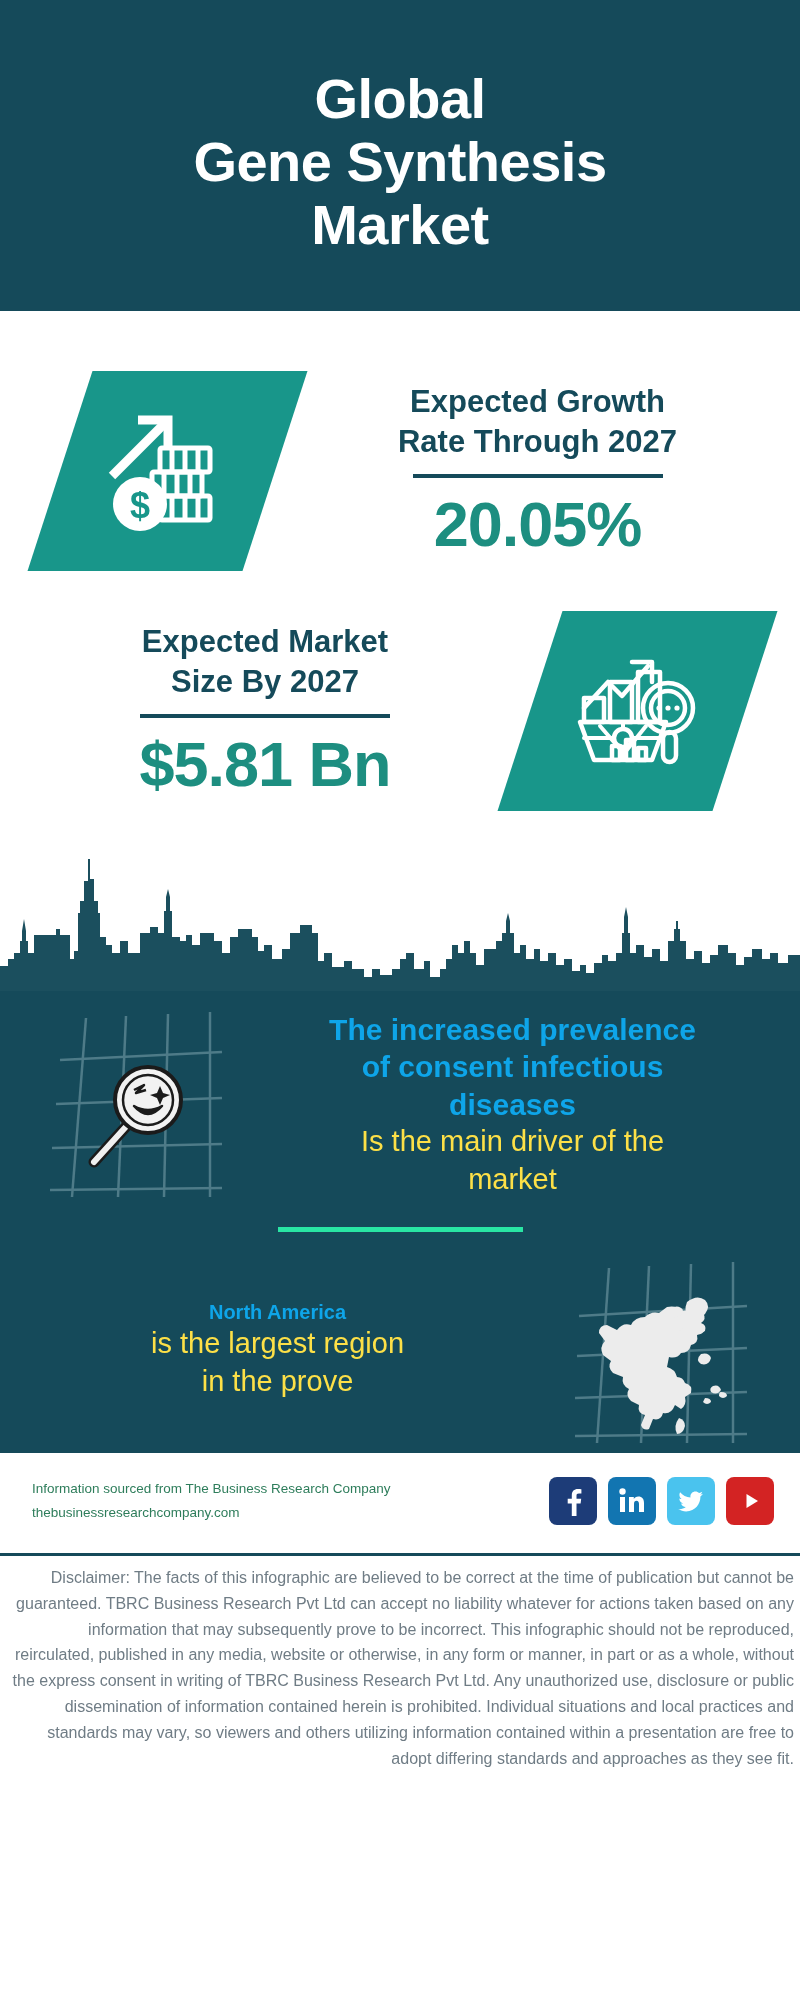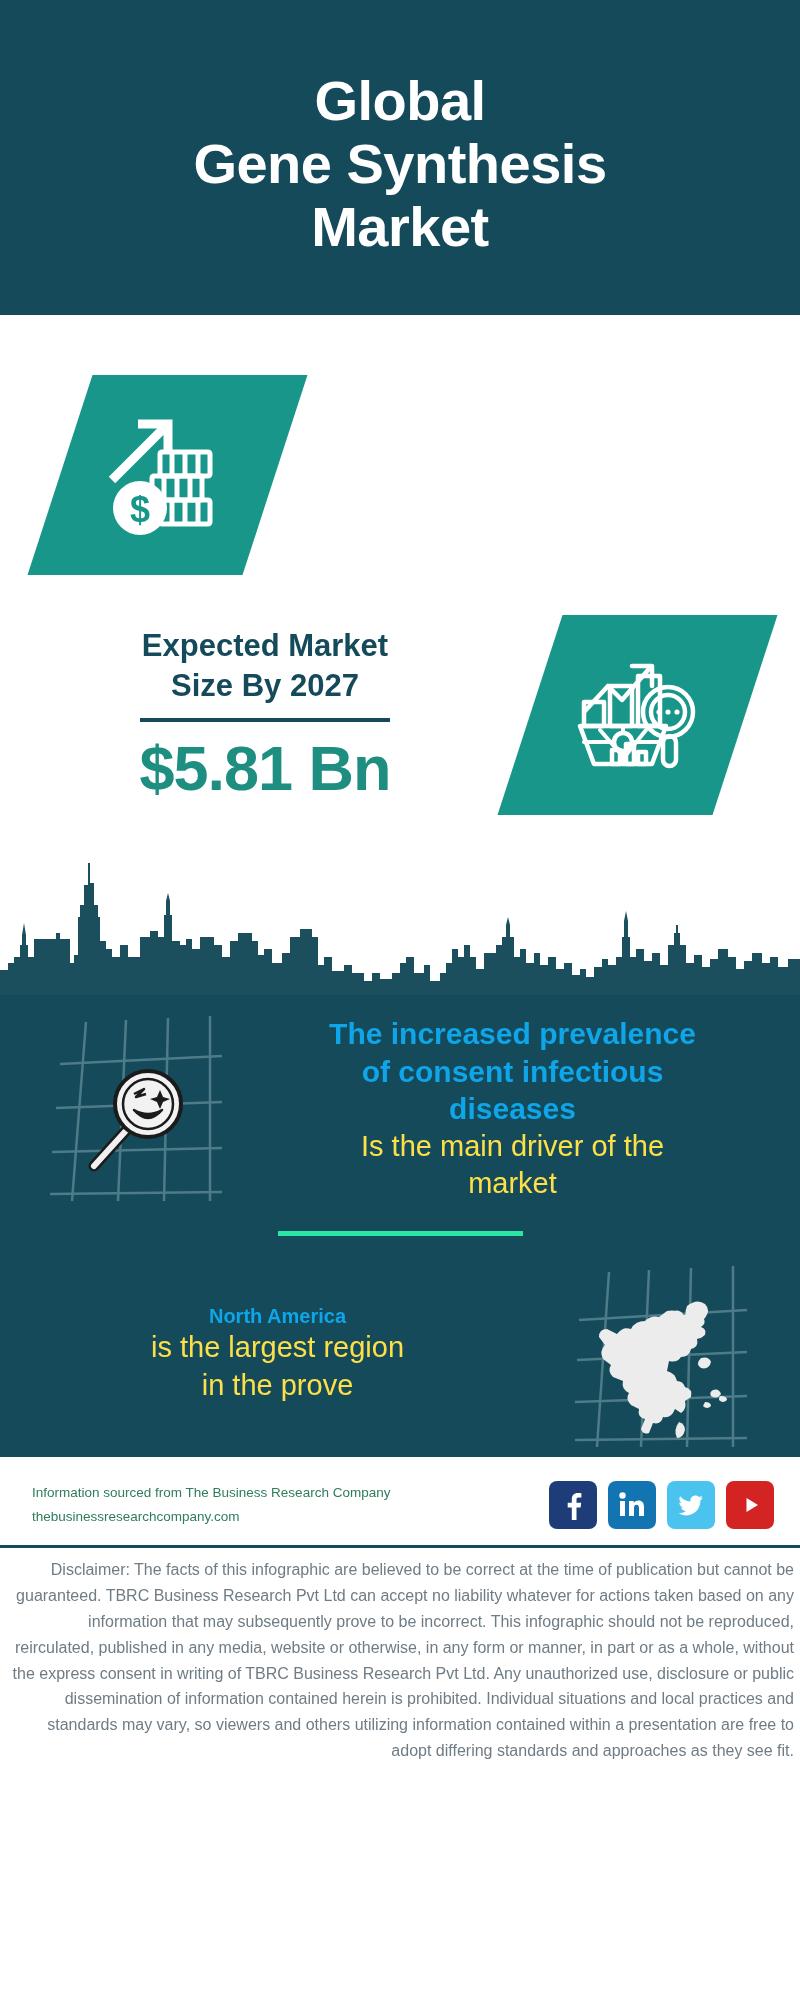--- a/index.html
+++ b/index.html
@@ -97,21 +97,21 @@
   .d-sep {
     width:245px; height:5px; background:#29e6a4;
     margin:28px auto 26px auto;
   }
   .na-block { padding-left:10px; }
   .na-block .d-green { font-size:20px; }
 
   
   .footer {
     background:#ffffff;
-    padding:24px 0 16px 0;
+    padding:24px 0 28px 0;
     display:flex; align-items:center;
   }
   .source {
     margin-left:32px;
     color:#2e7d5b;
     font-size:13.5px;
     line-height:1.75;
     flex:1;
   }
   .socials { display:flex; gap:11px; margin-right:26px; }
@@ -165,20 +165,28 @@
               <line x1="92" y1="66" x2="92" y2="90"></line>
               <rect x="62" y="90" width="50" height="24" rx="2"></rect>
               <line x1="74" y1="90" x2="74" y2="114"></line>
               <line x1="87" y1="90" x2="87" y2="114"></line>
               <line x1="100" y1="90" x2="100" y2="114"></line>
             </g>
             <circle cx="42" cy="98" r="27" fill="#ffffff"></circle>
             <text x="42" y="112" font-size="36" font-weight="bold" fill="#18968a" text-anchor="middle" font-family="Liberation Sans, sans-serif">$</text>
           </svg>
         </div>
+      </div>
+      <div class="stat-text">
+        <div class="stat-label">
+          <span>Expected Growth</span><br>
+          <span>Rate Through 2027</span>
+        </div>
+        <div class="stat-rule"></div>
+        <div class="stat-value">20.05%</div>
       </div>
     </div>
 
     <div class="stat-row r2">
       <div class="stat-text">
         <div class="stat-label">
           <span>Expected Market</span><br>
           <span>Size By 2027</span>
         </div>
         <div class="stat-rule"></div>

